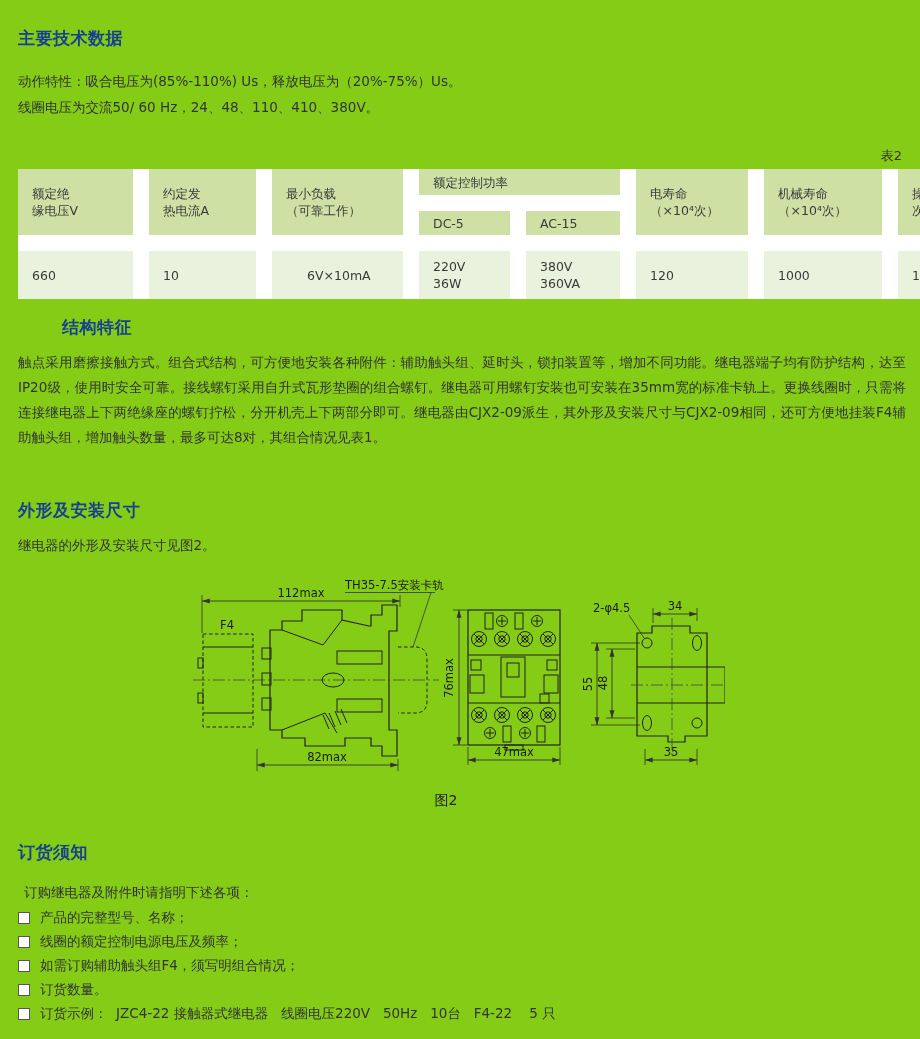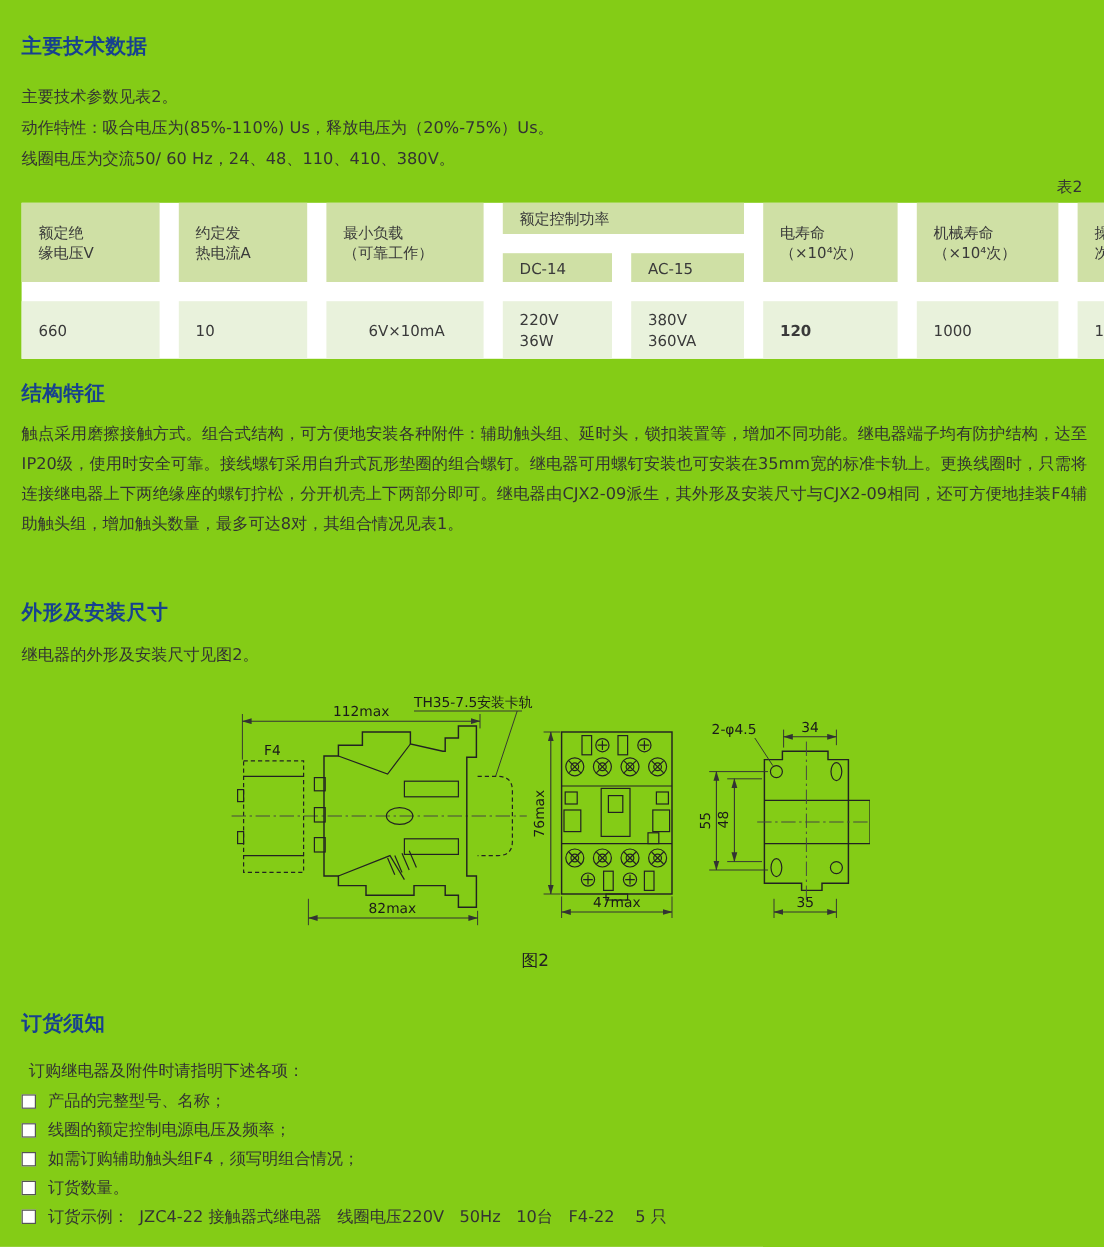--- a/index.html
+++ b/index.html
@@ -32,55 +32,54 @@
   .ext { stroke:#333; stroke-width:0.8; }
   .scrg { fill:none; stroke:#222; stroke-width:1; }
 </style>
 </head>
 <body>
 
 <div class="page">
 
   <div class="h-sec" style="top:27px;">主要技术数据</div>
   <div class="plines body-text" style="position:absolute; left:18px; top:68px;">
-    <div>主要技术参数见表2。</div>
     <div>动作特性：吸合电压为(85%-110%) Us，释放电压为（20%-75%）Us。</div>
     <div>线圈电压为交流50/ 60 Hz，24、48、110、410、380V。</div>
   </div>
 
   <div class="tbl-caption">表2</div>
   <div class="tbl">
     <div class="th" style="grid-column:1; grid-row:1/3;">额定绝
 缘电压V</div>
     <div class="th" style="grid-column:2; grid-row:1/3;">约定发
 热电流A</div>
     <div class="th" style="grid-column:3; grid-row:1/3;">最小负载
 （可靠工作）</div>
     <div class="th" style="grid-column:4/6; grid-row:1;">额定控制功率</div>
-    <div class="th" style="grid-column:4; grid-row:2;">DC-14</div>
+    <div class="th" style="grid-column:4; grid-row:2;">DC-5</div>
     <div class="th" style="grid-column:5; grid-row:2;">AC-15</div>
     <div class="th" style="grid-column:6; grid-row:1/3;">电寿命
 （×10⁴次）</div>
     <div class="th" style="grid-column:7; grid-row:1/3;">机械寿命
 （×10⁴次）</div>
     <div class="th" style="grid-column:8; grid-row:1/3;">操作频率
 次/h</div>
     <div class="td" style="grid-column:1; grid-row:3;">660</div>
     <div class="td" style="grid-column:2; grid-row:3;">10</div>
     <div class="td" style="grid-column:3; grid-row:3;padding-left:35px;">6V×10mA</div>
     <div class="td" style="grid-column:4; grid-row:3;">220V
 36W</div>
     <div class="td" style="grid-column:5; grid-row:3;">380V
 360VA</div>
-    <div class="td" style="grid-column:6; grid-row:3;font-weight:bold;">120</div>
+    <div class="td" style="grid-column:6; grid-row:3;">120</div>
     <div class="td" style="grid-column:7; grid-row:3;">1000</div>
     <div class="td" style="grid-column:8; grid-row:3;">1200</div>
   </div>
 
-  <div class="h-sec" style="top:316px;">结构特征</div>
+  <div class="h-sec" style="top:316px;margin-left:44px;">结构特征</div>
   <div class="para-just body-text" style="top:350px;">触点采用磨擦接触方式。组合式结构，可方便地安装各种附件：辅助触头组、延时头，锁扣装置等，增加不同功能。继电器端子均有防护结构，达至IP20级，使用时安全可靠。接线螺钉采用自升式瓦形垫圈的组合螺钉。继电器可用螺钉安装也可安装在35mm宽的标准卡轨上。更换线圈时，只需将连接继电器上下两绝缘座的螺钉拧松，分开机壳上下两部分即可。继电器由CJX2-09派生，其外形及安装尺寸与CJX2-09相同，还可方便地挂装F4辅助触头组，增加触头数量，最多可达8对，其组合情况见表1。</div>
 
   <div class="h-sec" style="top:499px;">外形及安装尺寸</div>
   <div class="body-text" style="position:absolute; left:18px; top:537px;">继电器的外形及安装尺寸见图2。</div>
 
   <svg style="position:absolute; left:185px; top:563px;" width="540" height="220" viewBox="0 0 540 220">
     <defs>
       <marker id="arw" viewBox="0 0 10 6" refX="9.5" refY="3" markerWidth="9" markerHeight="6" orient="auto-start-reverse">
         <path d="M0,0 L10,3 L0,6 Z" fill="#333"></path>
       </marker>

